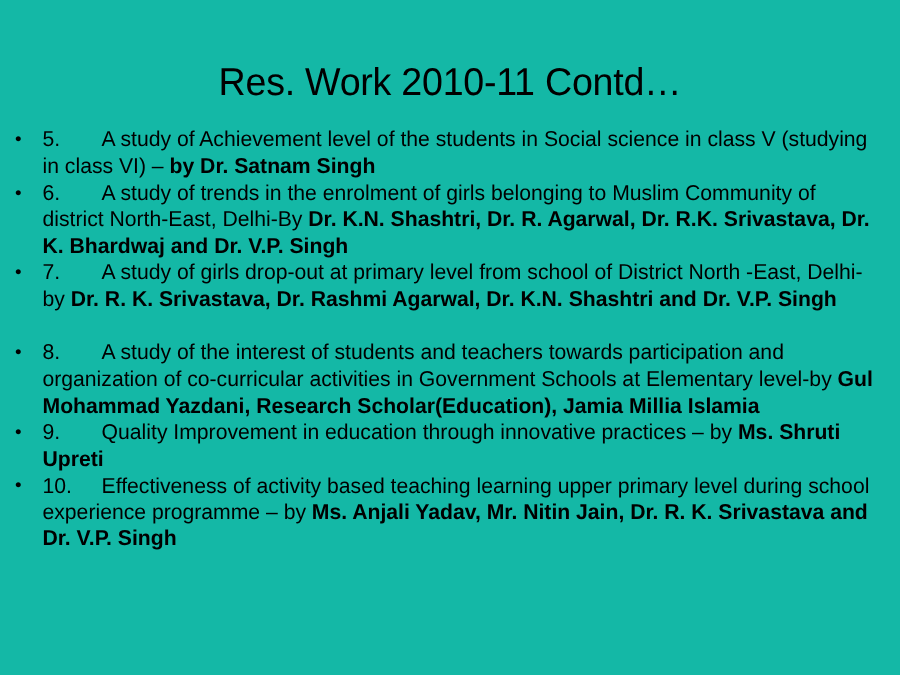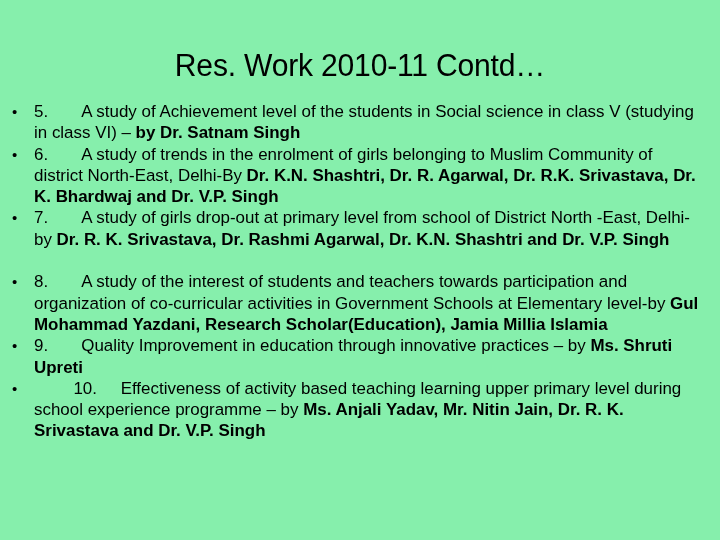--- a/index.html
+++ b/index.html
@@ -11,21 +11,21 @@
     height: 540px;
     background: #ffffff;
     font-family: "Liberation Sans", sans-serif;
     color: #000000;
     overflow: hidden;
   }
   .slide {
     position: relative;
     width: 720px;
     height: 540px;
-    background: #86efac;
+    background: #14b8a6;
   }
   .slide-title {
     position: absolute;
     left: 0;
     top: 26px;
     width: 720px;
     text-align: center;
     font-size: 31px;
     line-height: 38px;
     font-weight: normal;
@@ -62,21 +62,20 @@
     text-indent: 0;
     transform: scaleX(0.985);
     transform-origin: 0 0;
   }
   .num {
     display: inline-block;
     min-width: 48px;
   }
   .num.wide {
     min-width: 48px;
-    margin-left: 40px;
   }
   b, .bold {
     font-weight: bold;
   }
   .spacer-line {
     height: 21.3px;
     font-size: 17.2px;
     line-height: 21.3px;
   }
 </style>

